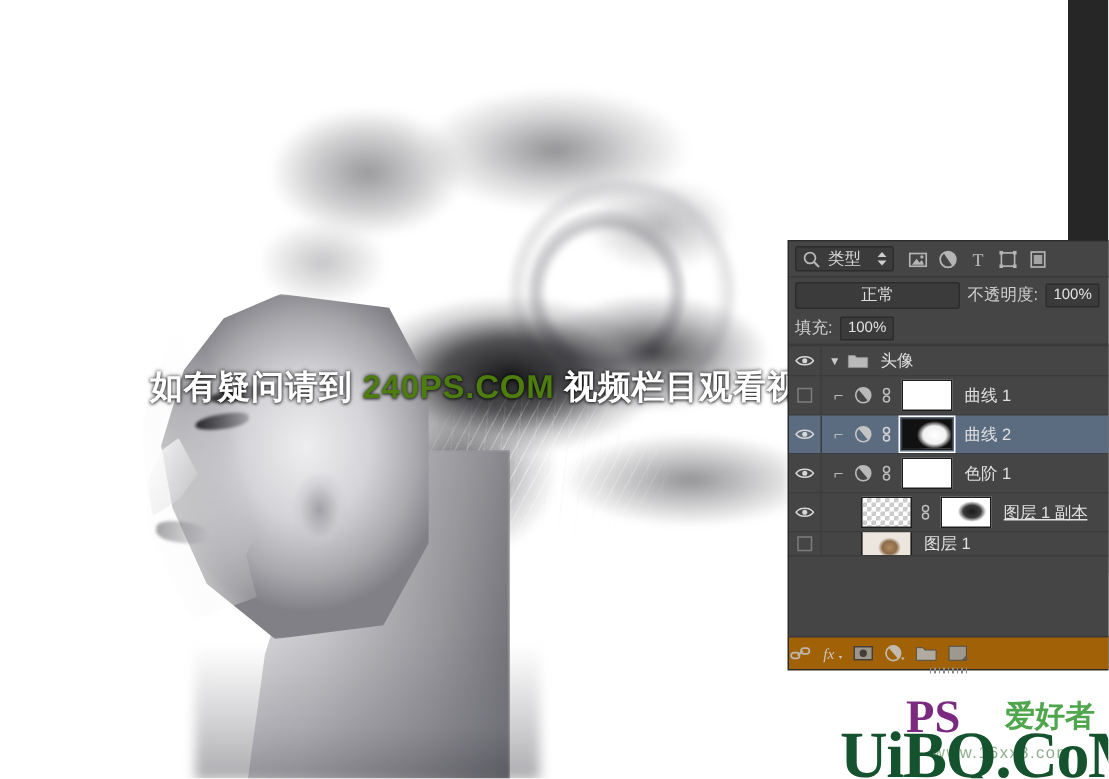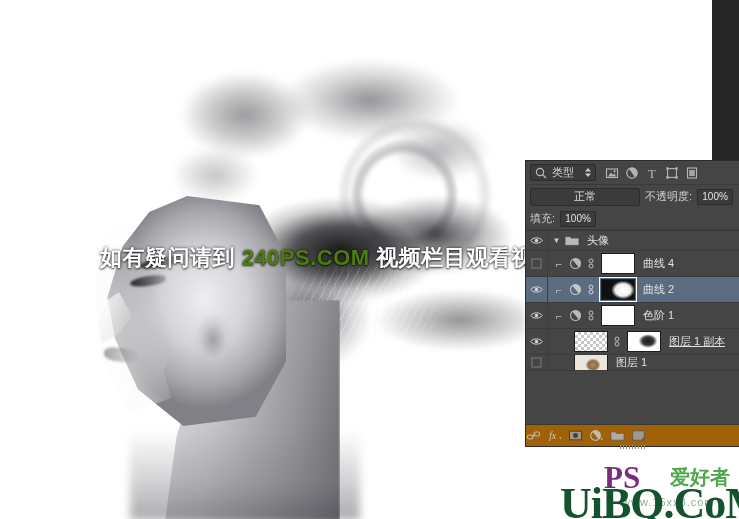--- a/index.html
+++ b/index.html
@@ -398,21 +398,21 @@
           <path d="M6.5 1.5 A5 5 0 0 1 6.5 11.5 Z" fill="#b9b9b9" transform="rotate(-40 6.5 6.5)"></path>
         </svg>
       </span>
       <span class="link-icon">
         <svg width="10" height="11" viewBox="0 0 10 11">
           <rect x="3" y="1" width="4" height="4" rx="2" fill="none" stroke="#bdbdbd" stroke-width="1"></rect>
           <rect x="3" y="6" width="4" height="4" rx="2" fill="none" stroke="#bdbdbd" stroke-width="1"></rect>
         </svg>
       </span>
       <div class="thumb"></div>
-      <span class="layer-name">曲线 4</span>
+      <span class="layer-name">曲线 1</span>
     </div>
 
     <div class="layer-row selected">
       <div class="eye-cell">
         <svg class="eye" viewBox="0 0 13 9">
           <path d="M0.7 4.5 C3 1 10 1 12.3 4.5 C10 8 3 8 0.7 4.5 Z" fill="none" stroke="#d6d6d6" stroke-width="1"></path>
           <circle cx="6.5" cy="4.5" r="1.7" fill="#d6d6d6"></circle>
         </svg>
       </div>
       <span class="clip-arrow">⌐</span>

